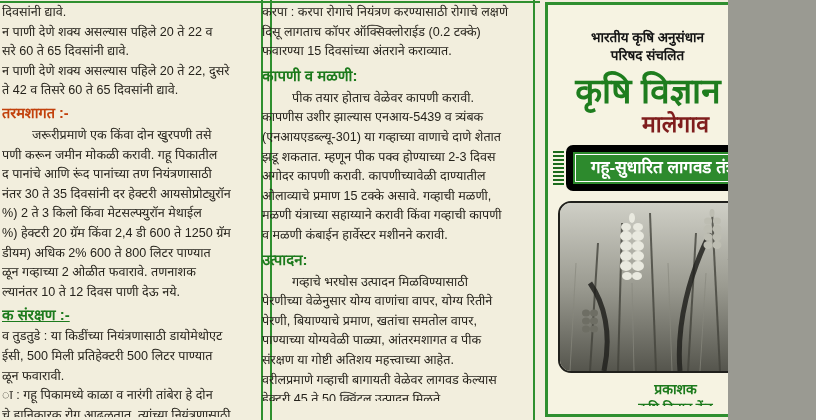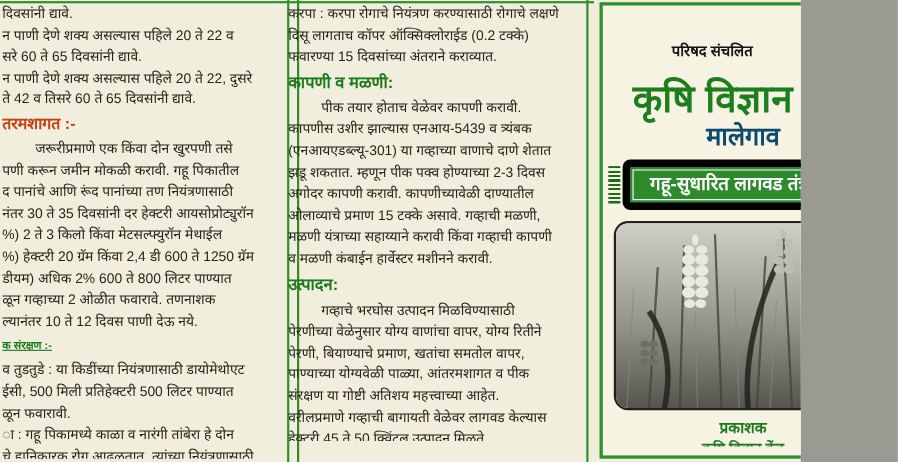--- a/index.html
+++ b/index.html
@@ -11,21 +11,21 @@
   .top-edge{position:absolute;left:0;top:1px;width:540px;height:2px;background:#2f8f2f;}
 
   
   .col{position:absolute;top:3px;height:417px;overflow:hidden;}
   .col-left{left:2px;width:256px;}
   .col-mid{left:262px;width:250px;}
   .tline{font-size:12.6px;line-height:19.6px;white-space:nowrap;}
   .tline.indent{text-indent:30px;}
   .tline.h-dark{font-weight:bold;color:#c2410c;font-size:14.5px;line-height:25px;}
   .tline.h-green{font-weight:bold;color:#1c7a1c;font-size:15px;line-height:27px;}
-  .tline.h-green-u{font-weight:bold;color:#1c7a1c;font-size:10px;line-height:25px;text-decoration:underline;}
+  .tline.h-green-u{font-weight:bold;color:#1c7a1c;font-size:15px;line-height:25px;text-decoration:underline;}
   .tline.clip{height:11px;overflow:hidden;}
 
   
   .vrule-a{position:absolute;left:261px;top:0;width:7px;height:420px;
     border-left:2px solid #2f8f2f;border-right:2px solid #2f8f2f;}
   .vrule-b{position:absolute;left:533px;top:0;width:2px;height:420px;background:#2f8f2f;}
 
   
   .panel{position:absolute;left:545px;top:2px;width:255px;height:409px;
     border:3px solid #2f8f2f;background:#f6f3e2;overflow:hidden;}
@@ -36,21 +36,21 @@
   .kvk-sublabel{display:inline-block;font-size:6px;letter-spacing:2px;color:#ffffff;
     background:#7a2a14;padding:1px 3px;line-height:7px;margin-top:1px;}
   .council{flex:1;text-align:center;font-weight:bold;color:#141414;
     font-size:13.5px;line-height:18px;padding-top:14px;}
   .icar-logo{width:56px;text-align:center;line-height:0;padding-top:2px;}
   .icar-dev{font-size:6px;color:#1e7d1e;font-weight:bold;line-height:7px;}
   .icar-label{font-size:9px;color:#1e7d1e;font-weight:bold;letter-spacing:1px;line-height:10px;}
 
   .main-title{text-align:center;font-weight:bold;color:#1e7d1e;
     font-size:35px;line-height:40px;margin-top:2px;white-space:nowrap;}
-  .subtitle{text-align:center;font-weight:bold;color:#0c4a6e;
+  .subtitle{text-align:center;font-weight:bold;color:#7f1d1d;
     font-size:23px;line-height:27px;}
 
   .banner-wrap{position:relative;margin:7px 18px 0 18px;}
   .banner{background:#2d8a2d;border:7px solid #000000;border-radius:7px;
     box-shadow:inset 0 0 0 2px #2d8a2d, inset 0 0 0 3px #ffffff;
     color:#ffffff;font-weight:bold;font-size:17px;line-height:22px;
     text-align:center;padding:5px 2px;white-space:nowrap;overflow:hidden;}
   .cap{position:absolute;top:6px;bottom:6px;width:11px;
     background:repeating-linear-gradient(to bottom,#1c6b1c 0 2px,#f6f3e2 2px 4px);}
   .cap.left{left:-13px;}
@@ -161,20 +161,21 @@
       <div class="tline clip">हेक्टरी 45 ते 50 क्विंटल उत्पादन मिळते.</div>
     </div>
 
   <div class="vrule-b"></div>
 
   <div class="panel">
 
     <div class="panel-header">
 
       <div class="council">
+        <div>भारतीय कृषि अनुसंधान</div>
         <div>परिषद संचलित</div>
       </div>
 
       <div class="icar-logo">
         <span>
           <svg width="44" height="40" viewBox="0 0 44 40">
             <path d="M6 10 C2 18 4 28 12 33 C9 26 9 17 12 11 Z" fill="none" stroke="#1e7d1e" stroke-width="2.4"></path>
             <path d="M38 10 C42 18 40 28 32 33 C35 26 35 17 32 11 Z" fill="none" stroke="#1e7d1e" stroke-width="2.4"></path>
             <g stroke="#1e7d1e" stroke-width="1.6" fill="none">
               <line x1="22" y1="34" x2="22" y2="6"></line>

